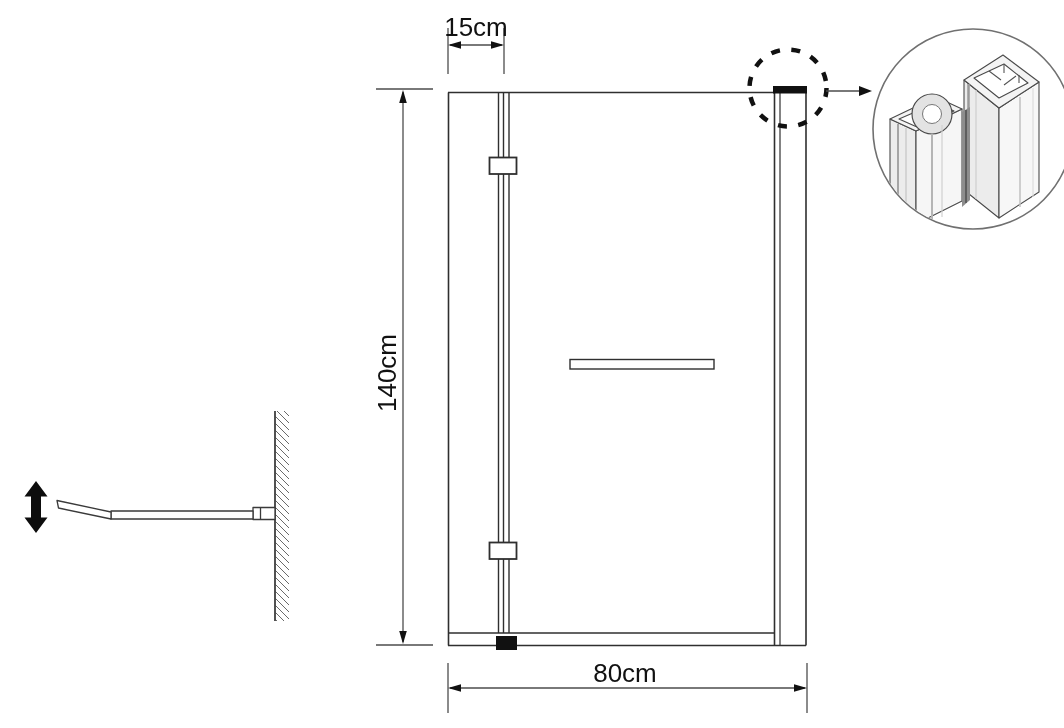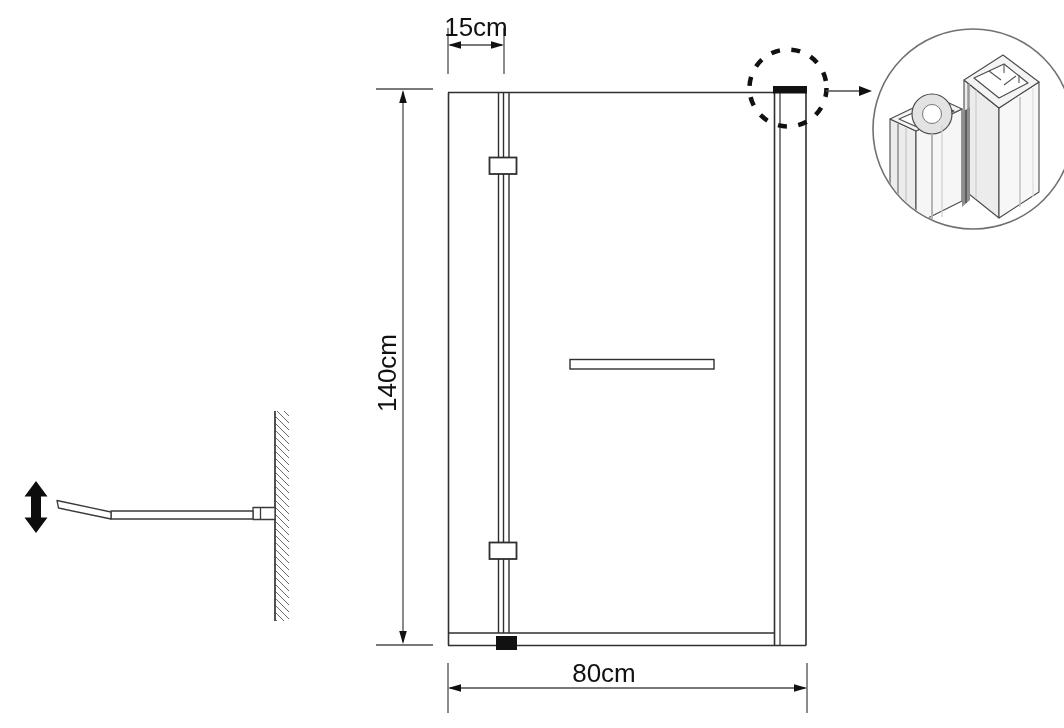--- a/index.html
+++ b/index.html
@@ -146,15 +146,15 @@
         <polygon points="37,500.5 91,512 91,519 38.5,508"></polygon>
       </g>
       <polygon points="16,481 27.5,496.5 21,496.5 21,517.5 27.5,517.5 16,533 4.5,517.5 11,517.5 11,496.5 4.5,496.5" fill="#0d0d0d"></polygon>
     </g>
   </svg>
 
   <div class="dim-label" style="left:418px;top:13px;width:76px;">15cm</div>
 
   <div class="dim-label rot" style="left:322px;top:359px;width:90px;height:28px;">140cm</div>
 
-  <div class="dim-label" style="left:524px;top:659px;width:120px;">80cm</div>
+  <div class="dim-label" style="left:545px;top:659px;width:120px;">80cm</div>
 
 </div>
 
 </body></html>

